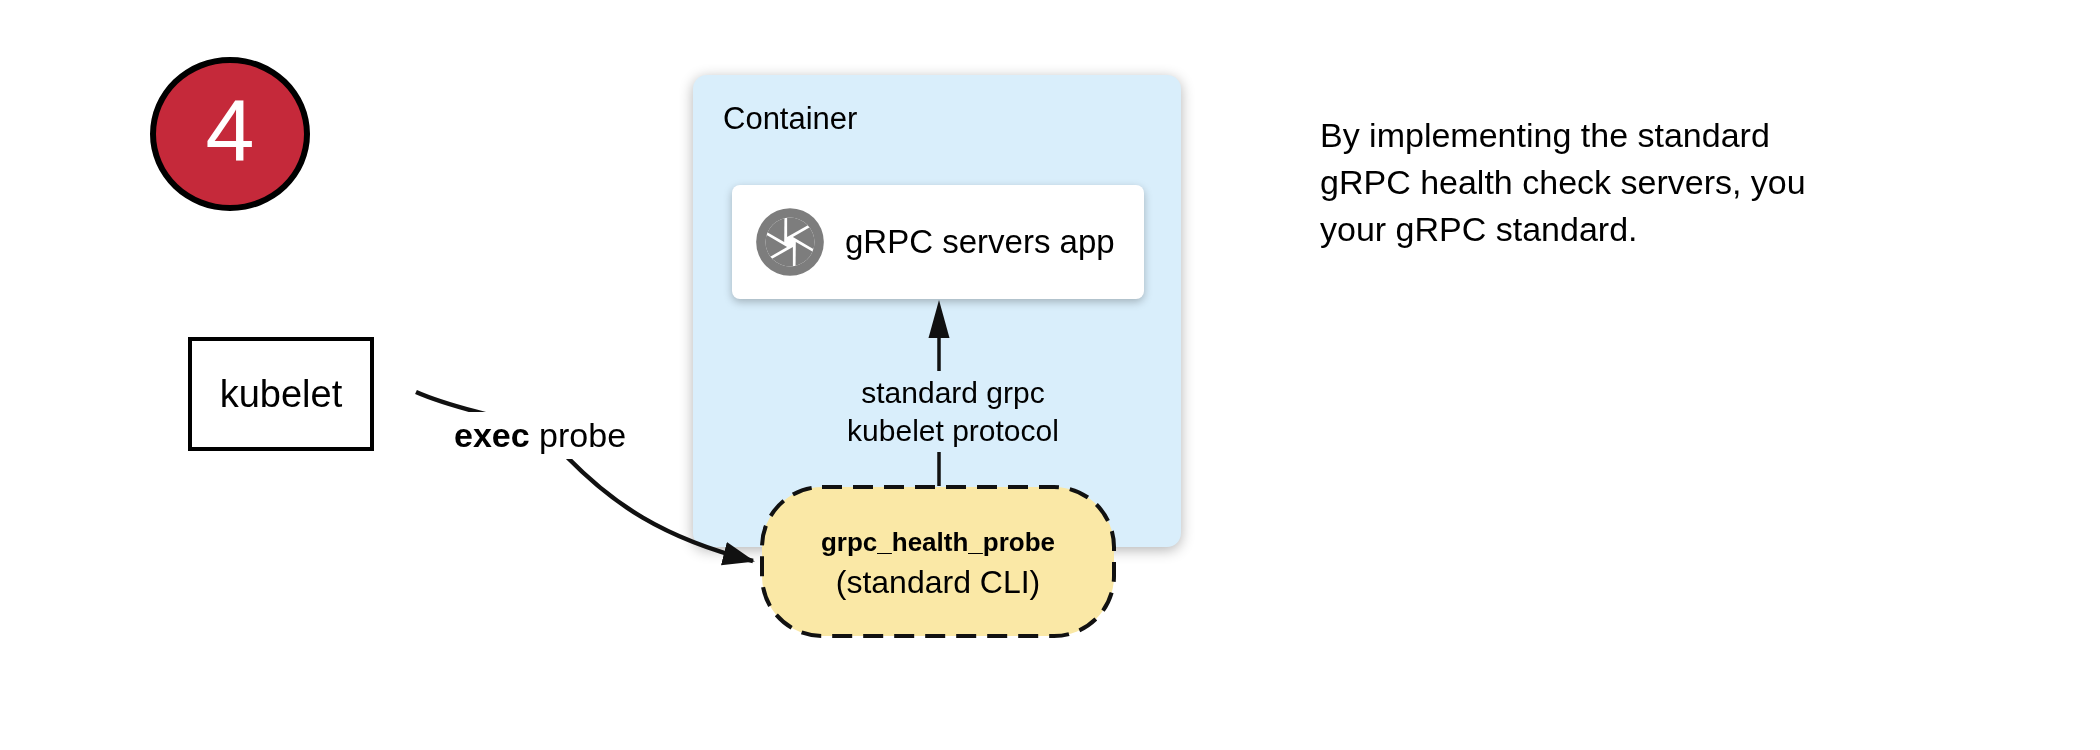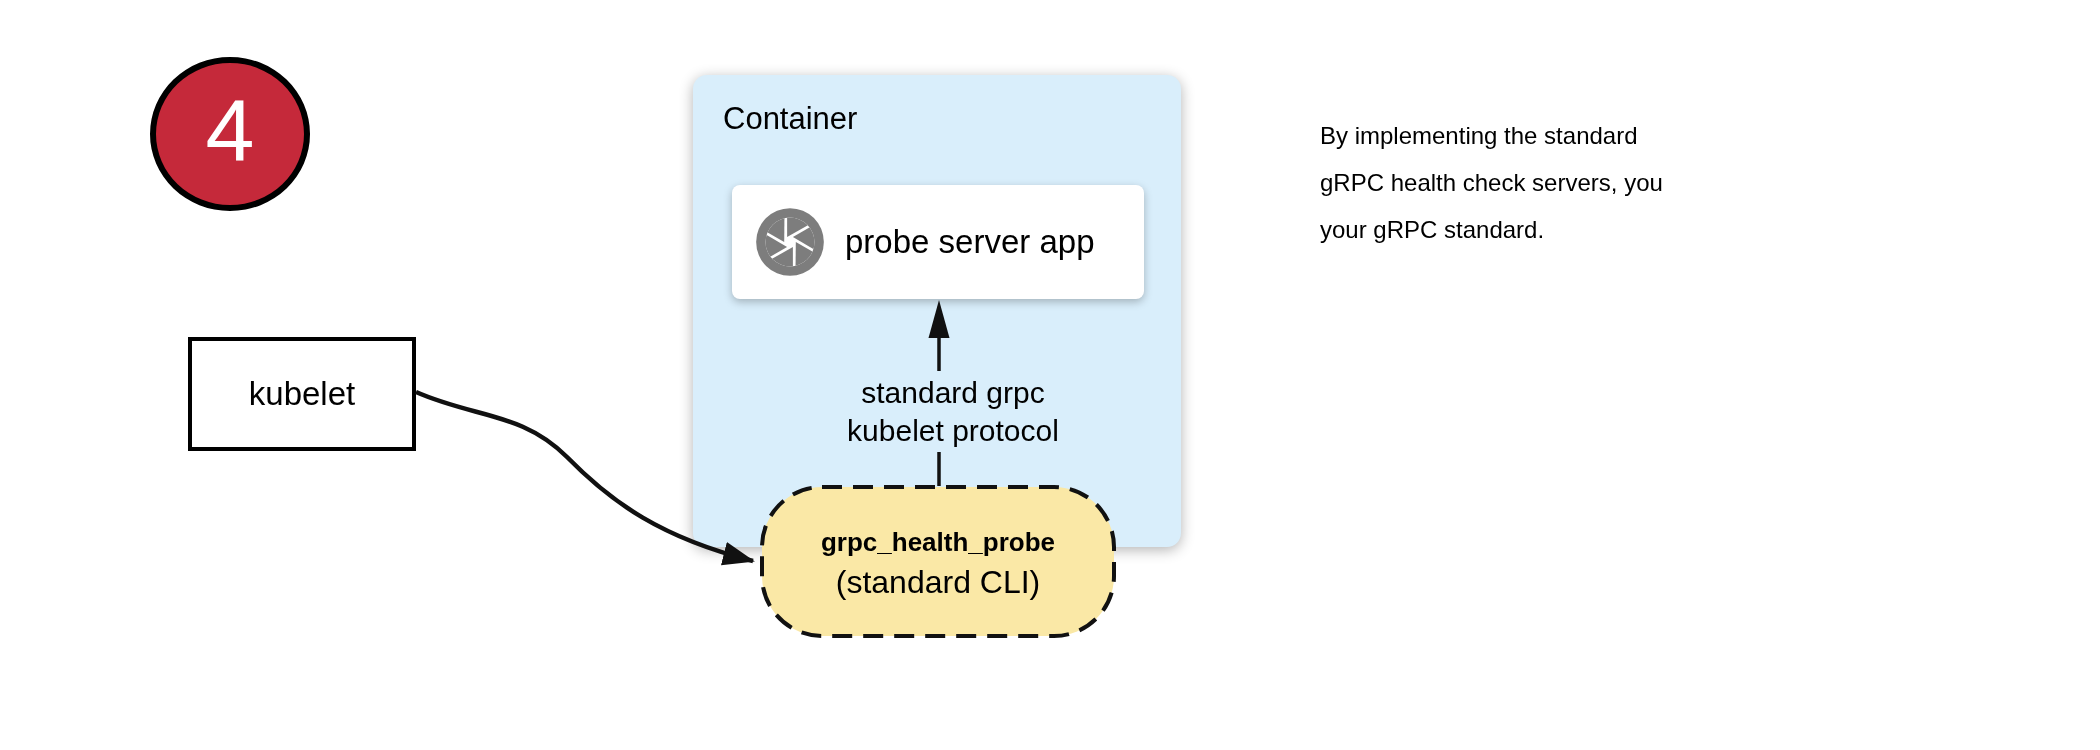--- a/index.html
+++ b/index.html
@@ -61,26 +61,26 @@
   .server-box .server-label {
     margin-left: 19px;
     font-size: 33px;
     white-space: nowrap;
   }
 
   
   .kubelet-box {
     position: absolute;
     left: 188px; top: 337px;
-    width: 228px; height: 114px;
+    width: 186px; height: 114px;
     background: #fff;
     border: 4px solid #000;
     box-sizing: border-box;
     display: flex; align-items: center; justify-content: center;
-    font-size: 33px;
+    font-size: 38px;
   }
 
   
   svg.arrows {
     position: absolute;
     left: 0; top: 0;
     width: 2100px; height: 750px;
     pointer-events: none;
   }
 
@@ -116,21 +116,21 @@
     font-size: 34px;
     white-space: nowrap;
   }
   .exec-label .b { font-weight: bold; }
 
   
   .note {
     position: absolute;
     left: 1320px; top: 112px;
     width: 600px;
-    font-size: 24px;
+    font-size: 34px;
     line-height: 47px;
   }
 </style>
 </head>
 <body>
 
 <div class="canvas">
 
   <div class="container-box">
     <div class="container-label">Container</div>
@@ -146,21 +146,21 @@
         <circle cx="50" cy="50" r="34" fill="#ffffff"></circle>
         <g fill="#7d7d7d" clip-path="url(#apclip)">
           <path d="M46 43 L46 6 L85 21 Z"></path>
           <path d="M46 43 L46 6 L85 21 Z" transform="rotate(60 50 50)"></path>
           <path d="M46 43 L46 6 L85 21 Z" transform="rotate(120 50 50)"></path>
           <path d="M46 43 L46 6 L85 21 Z" transform="rotate(180 50 50)"></path>
           <path d="M46 43 L46 6 L85 21 Z" transform="rotate(240 50 50)"></path>
           <path d="M46 43 L46 6 L85 21 Z" transform="rotate(300 50 50)"></path>
         </g>
       </svg>
-      <span class="server-label">probe server app</span>
+      <span class="server-label">gRPC servers app</span>
     </div>
   </div>
 
   <div class="kubelet-box">
     <span>kubelet</span>
   </div>
 
   <div class="badge">
     <span>4</span>
   </div>
@@ -186,20 +186,24 @@
   <div class="probe-text">
     <div class="probe-title">grpc_health_probe</div>
     <div class="probe-subtitle">(standard CLI)</div>
   </div>
 
   <div class="protocol-label">
     <div>standard grpc</div>
     <div>kubelet protocol</div>
   </div>
 
+  <div class="exec-label">
+    <span class="b">exec</span>
+    <span>probe</span>
+  </div>
 
   <div class="note">
     <div class="note-line">By implementing the standard</div>
     <div class="note-line">gRPC health check servers, you</div>
     <div class="note-line">your gRPC standard.</div>
   </div>
 
 </div>
 
 </body></html>

